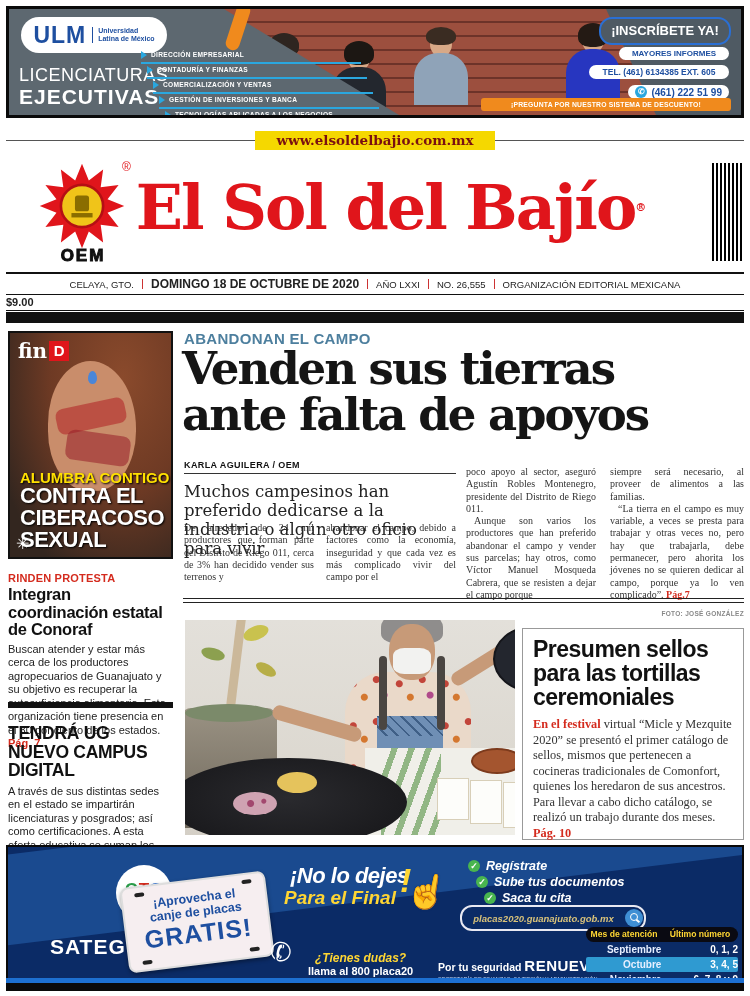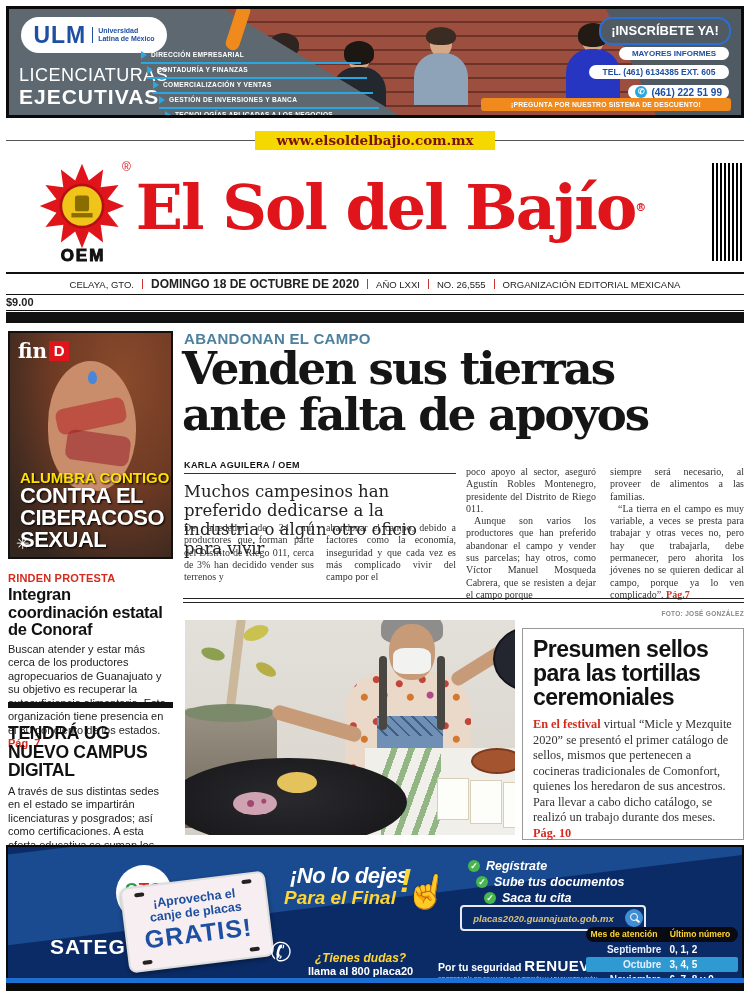--- a/index.html
+++ b/index.html
@@ -84,41 +84,41 @@
   .plate .screw{position:absolute;width:10px;height:4px;background:#222;border-radius:2px;}
   .plate .l1{font-weight:bold;font-size:12.5px;margin-top:10px;}
   .plate .l2{font-weight:bold;font-size:12.5px;}
   .plate .l3{font-weight:bold;font-size:25px;letter-spacing:1px;}
   .urge1{position:absolute;left:282px;top:16px;color:#fff;font-weight:bold;font-size:22px;font-style:italic;letter-spacing:-.5px;}
   .urge2{position:absolute;left:276px;top:40px;color:#ffd633;font-weight:bold;font-size:19px;font-style:italic;}
   .bang{position:absolute;left:392px;top:14px;color:#ffd633;font-weight:bold;font-size:34px;font-style:italic;}
   .hand{position:absolute;left:398px;top:24px;font-size:34px;color:#ffd633;text-shadow:0 0 2px #0b2b66;transform:rotate(10deg);}
   .chk{position:absolute;left:460px;display:flex;gap:6px;align-items:center;color:#fff;font-weight:bold;font-style:italic;font-size:12.5px;}
   .chk .c{width:12px;height:12px;border-radius:50%;background:#49b54f;color:#fff;font-size:9px;line-height:12px;text-align:center;font-style:normal;}
-  .searchpill{position:absolute;left:452px;top:58px;width:182px;height:22px;border:2px solid #e9e9f2;border-radius:4px;display:flex;align-items:center;}
+  .searchpill{position:absolute;left:452px;top:58px;width:182px;height:22px;border:2px solid #e9e9f2;border-radius:12px;display:flex;align-items:center;}
   .searchpill span{flex:1;text-align:center;color:#d9c27a;font-style:italic;font-size:9.5px;font-weight:bold;}
   .mag{width:18px;height:18px;border-radius:50%;background:#3f8fd4;margin-right:1px;position:relative;}
   .mag::before{content:"";position:absolute;left:5px;top:4px;width:6px;height:6px;border:1.6px solid #fff;border-radius:50%;}
   .mag::after{content:"";position:absolute;left:11px;top:11px;width:4px;height:1.6px;background:#fff;transform:rotate(40deg);}
   .dudas{position:absolute;left:300px;top:84px;text-align:center;}
   .dudas .d1{color:#ffd633;font-weight:bold;font-size:12px;font-style:italic;margin-top:20px;}
   .dudas .d2{color:#fff;font-weight:bold;font-size:11px;}
   .dudas .d3{color:#9cc3f5;font-weight:bold;font-size:10.5px;text-align:right;}
   .phone{position:absolute;left:262px;top:90px;color:#fff;font-size:26px;transform:rotate(-10deg);}
   .renueva{position:absolute;left:430px;top:110px;color:#fff;}
   .renueva .r1{font-weight:bold;font-size:10.5px;display:inline;text-align:center;}
   .renueva .r2{font-weight:bold;font-size:15px;display:inline;letter-spacing:.5px;}
   .renueva .r3{font-size:5.5px;color:#bcd2f0;margin-top:1px;}
   .tbl{position:absolute;left:578px;top:80px;width:152px;font-size:10px;}
   .tbl .hd{background:#0a0a12;border-radius:9px;color:#ffd633;font-weight:bold;display:flex;height:15px;line-height:15px;font-size:8.6px;}
   .tbl .hd div{flex:1;text-align:center;}
   .tbl .rw{display:flex;color:#fff;font-weight:bold;height:15px;line-height:15px;}
   .tbl .rw.hl{background:#2f9ad1;border-radius:2px;}
   .tbl .rw .m{flex:1.1;text-align:right;padding-right:8px;color:#e7efff;}
-  .tbl .rw .n{flex:1;text-align:left;}
+  .tbl .rw .n{flex:1;text-align:right;}
   .botline{left:6px;top:978px;width:738px;height:5px;background:#1d70d1;}
   .botblack{left:6px;top:985px;width:738px;height:6px;background:#0a0a0a;}
 </style>
 </head>
 <body>
 
 <div class="page">
 
   <div class="abs topad">
     <div class="brick"></div>

